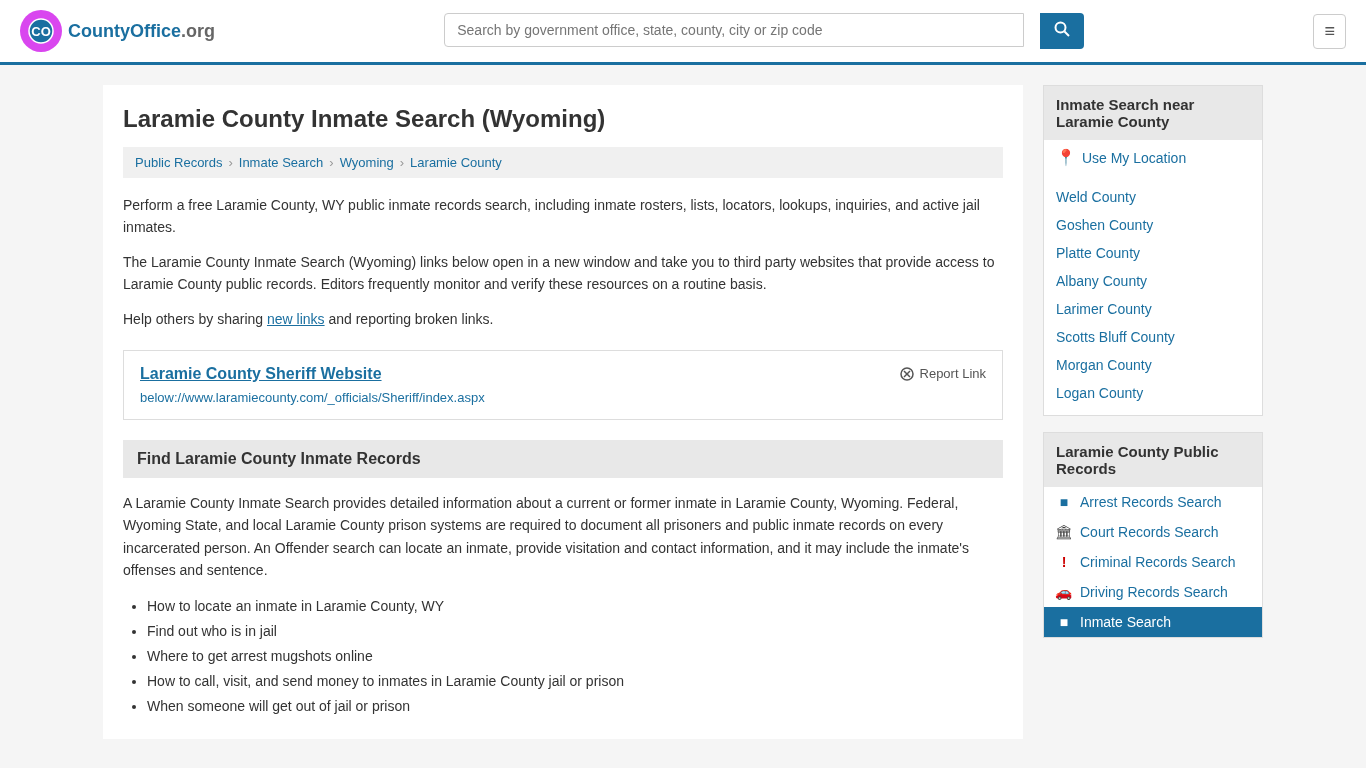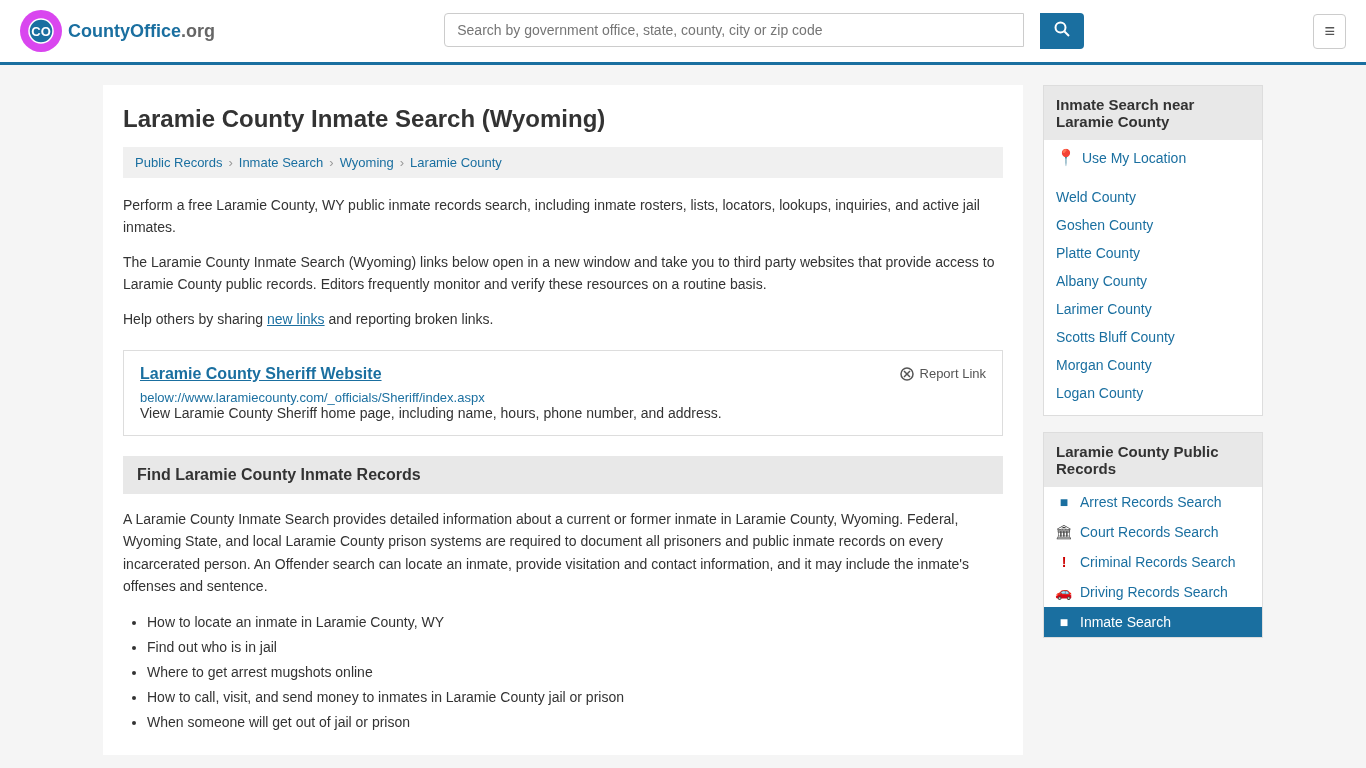--- a/index.html
+++ b/index.html
@@ -316,21 +316,20 @@
         <span class="report-link">
           <svg width="16" height="16" viewBox="0 0 16 16" fill="none">
             <circle cx="8" cy="8" r="6" stroke="#555" stroke-width="1.5" fill="none"></circle>
             <line x1="5" y1="5" x2="11" y2="11" stroke="#555" stroke-width="1.5"></line>
             <line x1="11" y1="5" x2="5" y2="11" stroke="#555" stroke-width="1.5"></line>
           </svg>
           <span>Report Link</span>
         </span>
       </div>
       <a href="#" class="resource-url">below://www.laramiecounty.com/_officials/Sheriff/index.aspx</a>
-      <p class="resource-desc">View Laramie County Sheriff home page, including name, hours, phone number, and address.</p>
     </div>
 
     <div>
       <div class="section-header">Find Laramie County Inmate Records</div>
       <p class="section-text">A Laramie County Inmate Search provides detailed information about a current or former inmate in Laramie County, Wyoming. Federal, Wyoming State, and local Laramie County prison systems are required to document all prisoners and public inmate records on every incarcerated person. An Offender search can locate an inmate, provide visitation and contact information, and it may include the inmate's offenses and sentence.</p>
       <ul class="learn-list">
         <li>How to locate an inmate in Laramie County, WY</li>
         <li>Find out who is in jail</li>
         <li>Where to get arrest mugshots online</li>
         <li>How to call, visit, and send money to inmates in Laramie County jail or prison</li>

